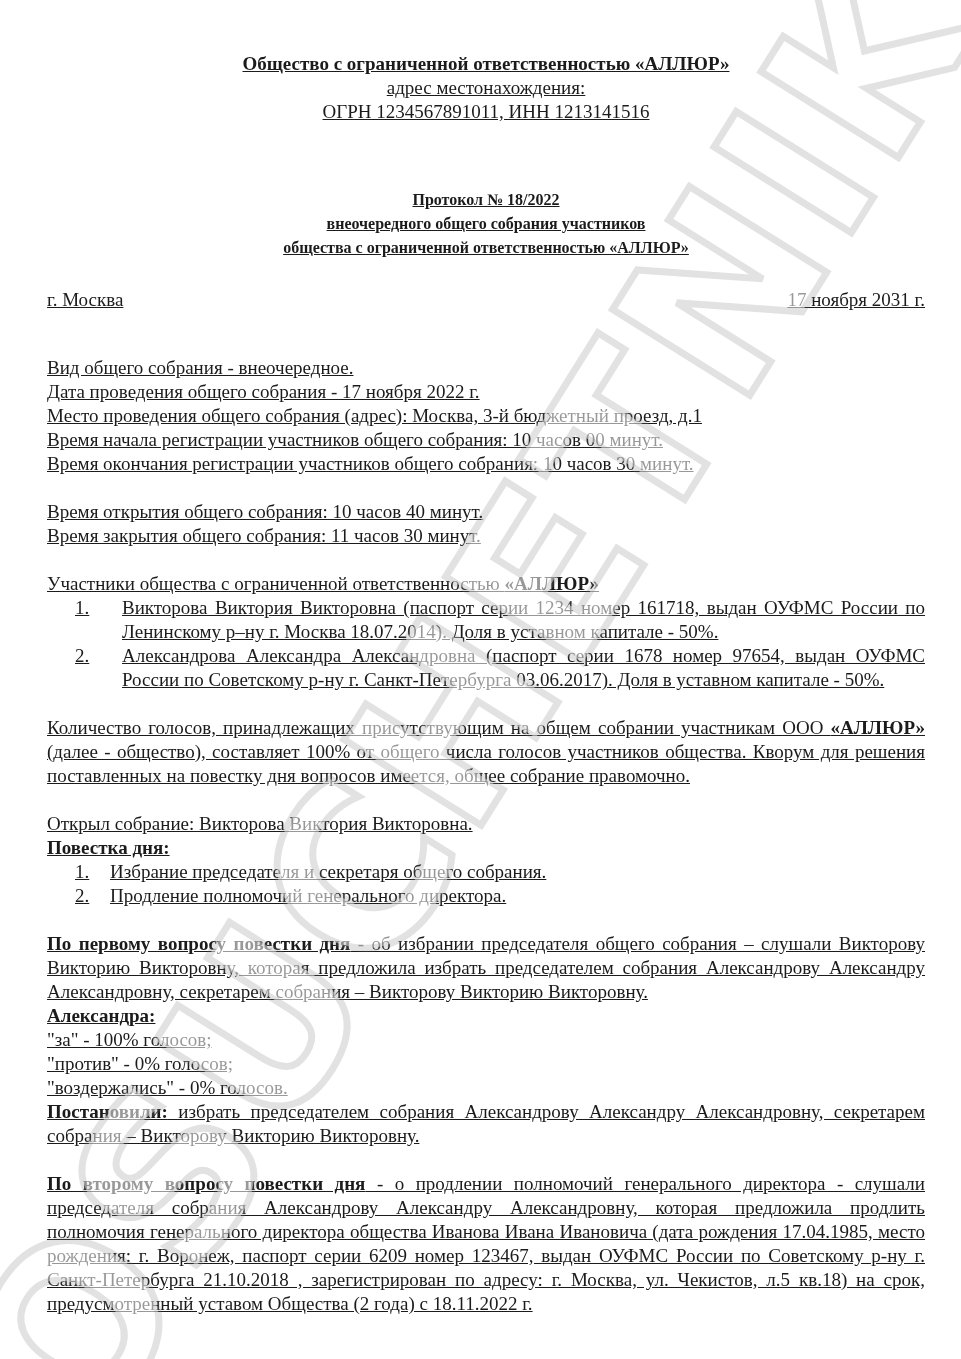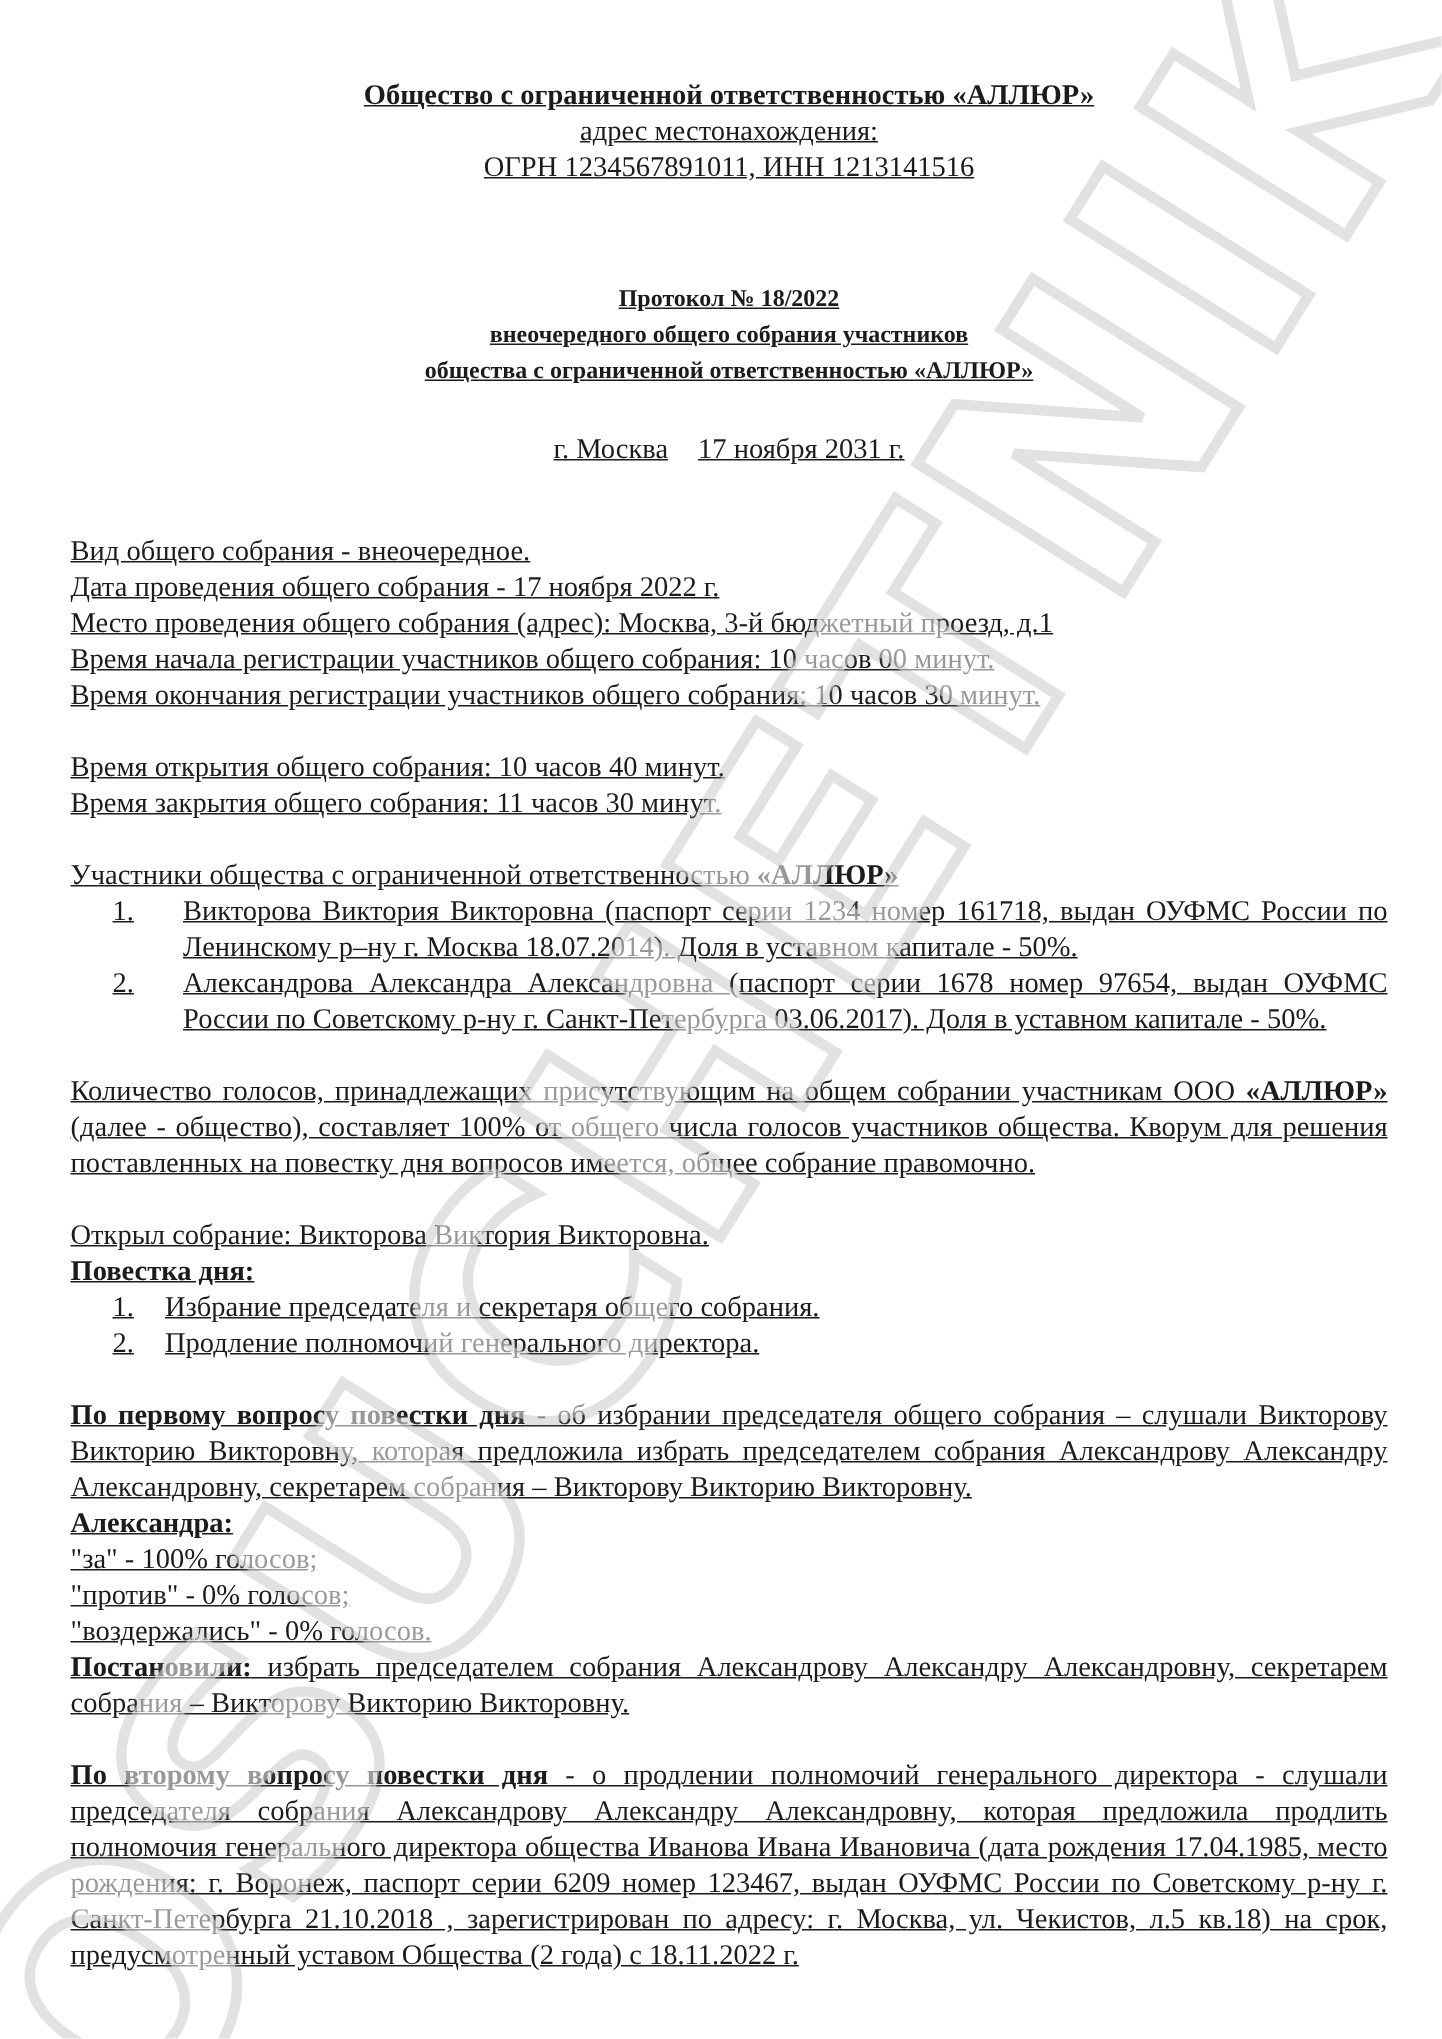--- a/index.html
+++ b/index.html
@@ -16,21 +16,21 @@
     padding:52px 36px 0 47px;
     box-sizing:border-box;
     font-size:19px;
     line-height:24px;
     text-decoration:underline;
   }
   .center{text-align:center;}
   .bold{font-weight:bold;}
   .justify{text-align:justify;}
   .title-block{margin-top:64px;font-weight:bold;font-size:16px;}
-  .meta-row{display:flex;justify-content:center;margin-top:28px;gap:20px;}
+  .meta-row{display:flex;justify-content:space-between;margin-top:28px;gap:20px;}
   .body-start{margin-top:44px;}
   .gap{height:24px;}
   .oli{display:flex;}
   .oli .num{flex:0 0 35px;margin-left:28px;}
   .oli .txt{flex:1;text-align:justify;margin-left:12px;}
   .watermark{
     position:absolute;
     left:50%;top:50%;
     transform:translate(-50%,-50%) rotate(-58deg);
     font-family:"DejaVu Sans", sans-serif;

